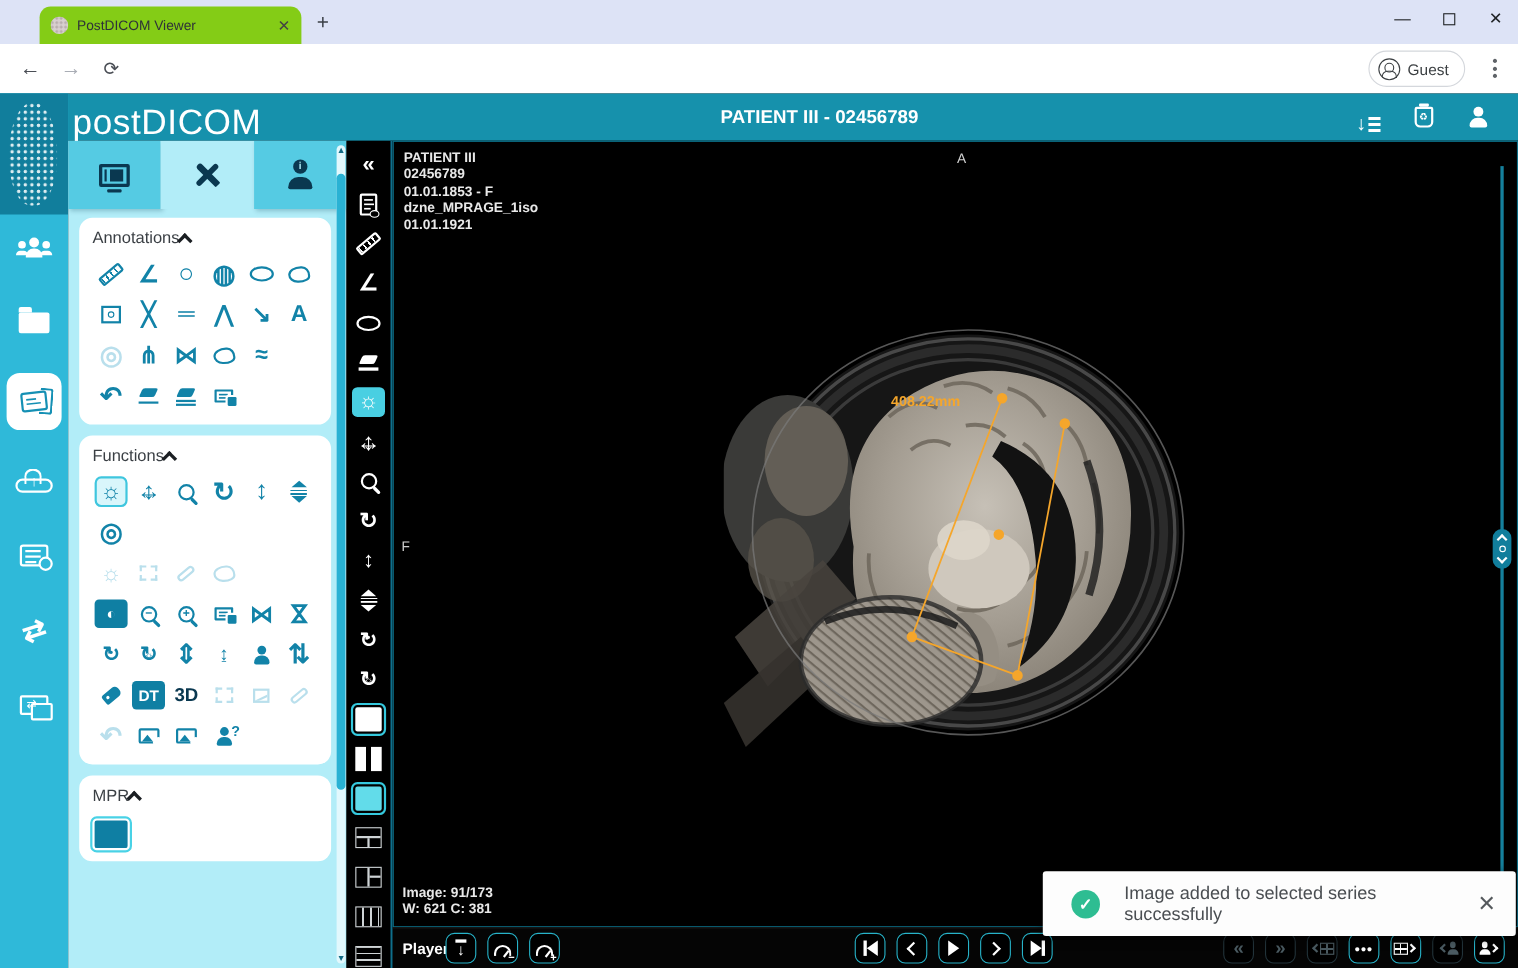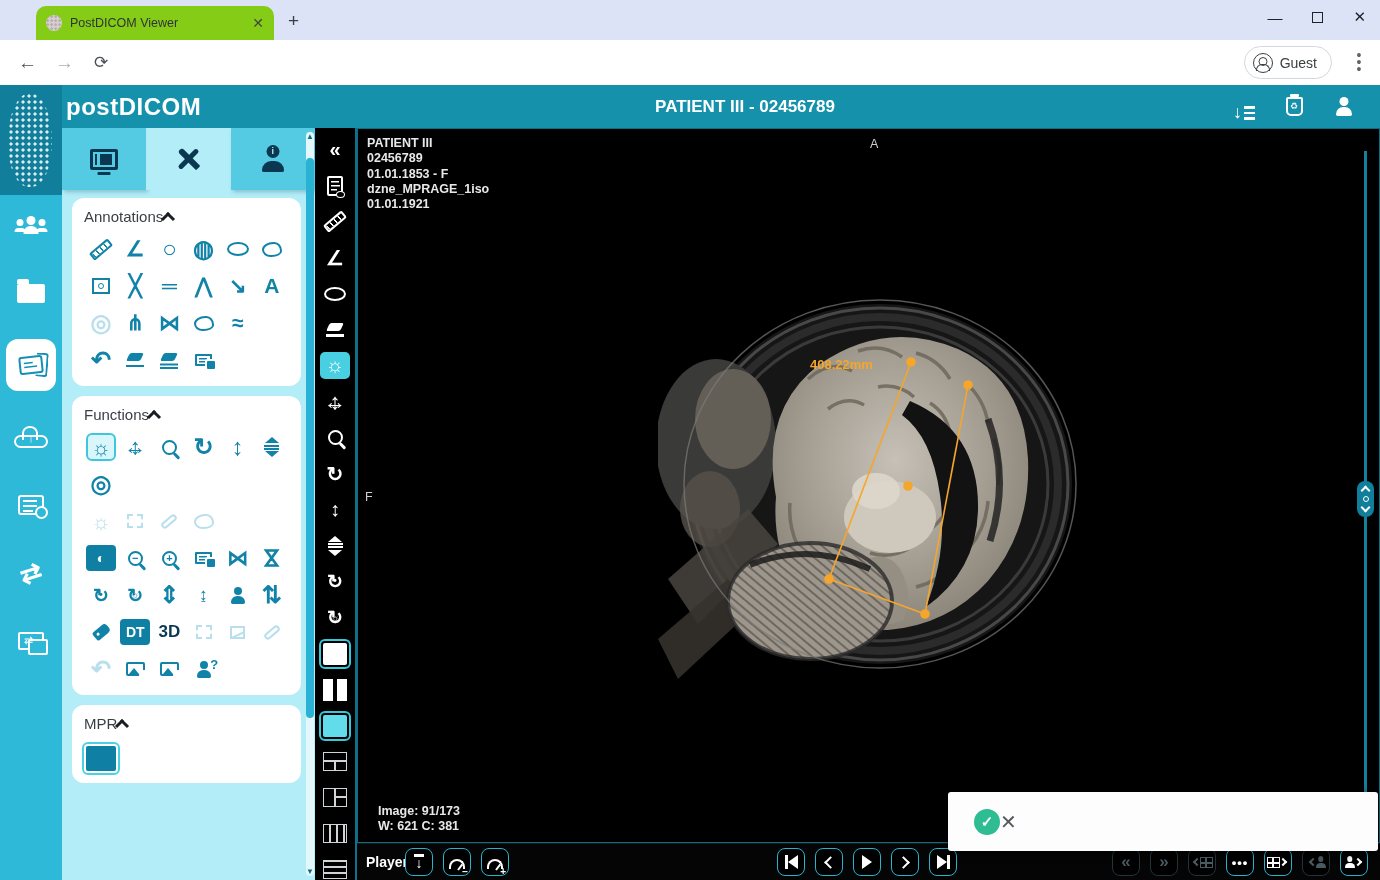--- a/index.html
+++ b/index.html
@@ -28,21 +28,21 @@
   .url-text { font-size:14px; color:#202124; }
   .guest-pill { position:absolute; right:48px; top:46px; height:33px; border:1px solid #d4d7dc; border-radius:17px; display:flex; align-items:center; gap:7px; padding:0 14px 0 8px; background:#fff; }
   .guest-ic { width:20px; height:20px; border:1.6px solid #3c4043; border-radius:50%; position:relative; }
   .guest-ic::before { content:''; position:absolute; left:50%; top:3px; transform:translateX(-50%); width:7px; height:7px; border-radius:50%; border:1.6px solid #3c4043; }
   .guest-ic::after { content:''; position:absolute; left:50%; bottom:1px; transform:translateX(-50%); width:12px; height:6px; border-radius:6px 6px 0 0; border:1.6px solid #3c4043; border-bottom:none; }
   .guest-label { font-size:14px; color:#3c4043; }
   .kebab { position:absolute; right:18px; top:52px; color:#5f6368; font-size:14px; letter-spacing:0; line-height:7px; text-align:center; width:6px; }
 
   
   .appheader { position:absolute; left:0; top:85px; width:1380px; height:43px; background:#1691ac; display:flex; align-items:center; }
-  .logo-text { position:absolute; left:66px; top:8px; color:#fff; font-size:24px; font-weight:bold; letter-spacing:.5px; }
+  .logo-text { position:absolute; left:66px; top:8px; color:#fff; font-size:32px; font-weight:normal; letter-spacing:.5px; }
   .app-title { position:absolute; left:360px; width:770px; text-align:center; color:#fff; font-weight:bold; font-size:17px; }
   .hdr-icons { position:absolute; right:22px; top:7px; display:flex; gap:22px; align-items:center; }
   .hdr-ic { color:#fff; display:flex; align-items:center; justify-content:center; width:28px; height:28px; }
   .sortdl { display:flex; gap:2px; align-items:flex-end; }
   .sortdl .arr { font-size:18px; font-weight:bold; line-height:16px; }
   .sortdl .lines { width:11px; height:14px; background:repeating-linear-gradient(0deg,#fff 0 2.5px,transparent 2.5px 5.5px); }
   .trash-ic { width:17px; height:19px; border:2px solid #fff; border-radius:2px 2px 5px 5px; position:relative; display:flex; align-items:center; justify-content:center; font-size:9px; color:#fff; }
   .trash-ic::before { content:''; position:absolute; top:-5px; left:2px; width:9px; height:3px; background:#fff; border-radius:1px; }
   .person-w { width:16px; height:19px; position:relative; }
   .person-w::before { content:''; position:absolute; top:0; left:50%; transform:translateX(-50%); width:9px; height:9px; border-radius:50%; background:#fff; }
@@ -615,21 +615,21 @@
 
   <div class="ovl" style="left:9px; top:7px;">
     <div>PATIENT III</div>
     <div>02456789</div>
     <div>01.01.1853 - F</div>
     <div>dzne_MPRAGE_1iso</div>
     <div>01.01.1921</div>
   </div>
   <div class="ovl" style="left:512px; top:8px; font-weight:normal; color:#cfcfcf;">A</div>
   <div class="ovl" style="left:7px; top:361px; font-weight:normal; color:#cfcfcf;">F</div>
-  <div class="ovl" style="left:20px; top:675px;">
+  <div class="ovl" style="left:8px; top:675px;">
     <div>Image: 91/173</div>
     <div>W: 621 C: 381</div>
   </div>
 
   <div class="vslider"></div>
   <div class="vthumb">
     <span class="cu"></span>
     <span class="cc"></span>
     <span class="cd"></span>
   </div>
@@ -699,14 +699,15 @@
   <span class="pbtn" style="left:983px;">
       <span class="row-ic">
         <span class="mini-person"></span>
         <span class="chv r" style="width:6px;height:6px;"></span>
       </span>
     </span>
 </div>
 
 <div class="toast">
   <span class="toast-check">✓</span>
+  <span class="toast-msg">Image added to selected series successfully</span>
   <span class="toast-close">✕</span>
 </div>
 
 </body></html>

